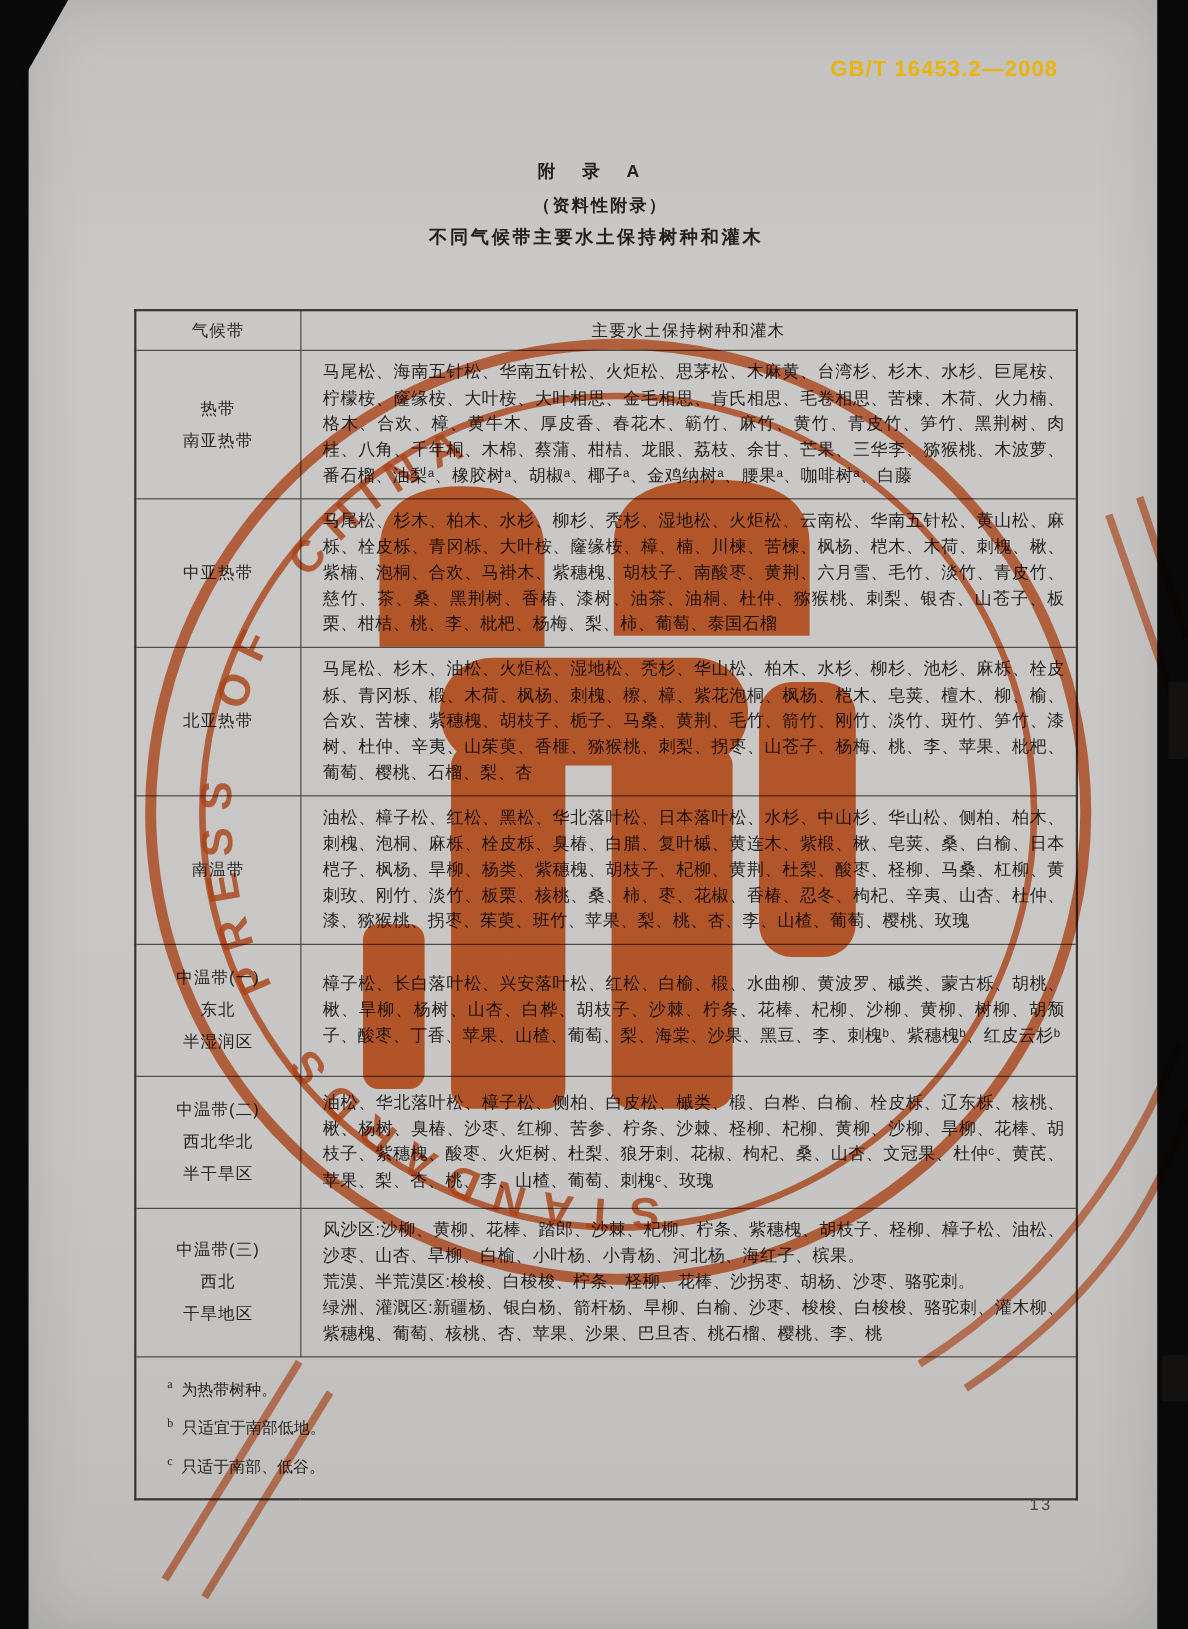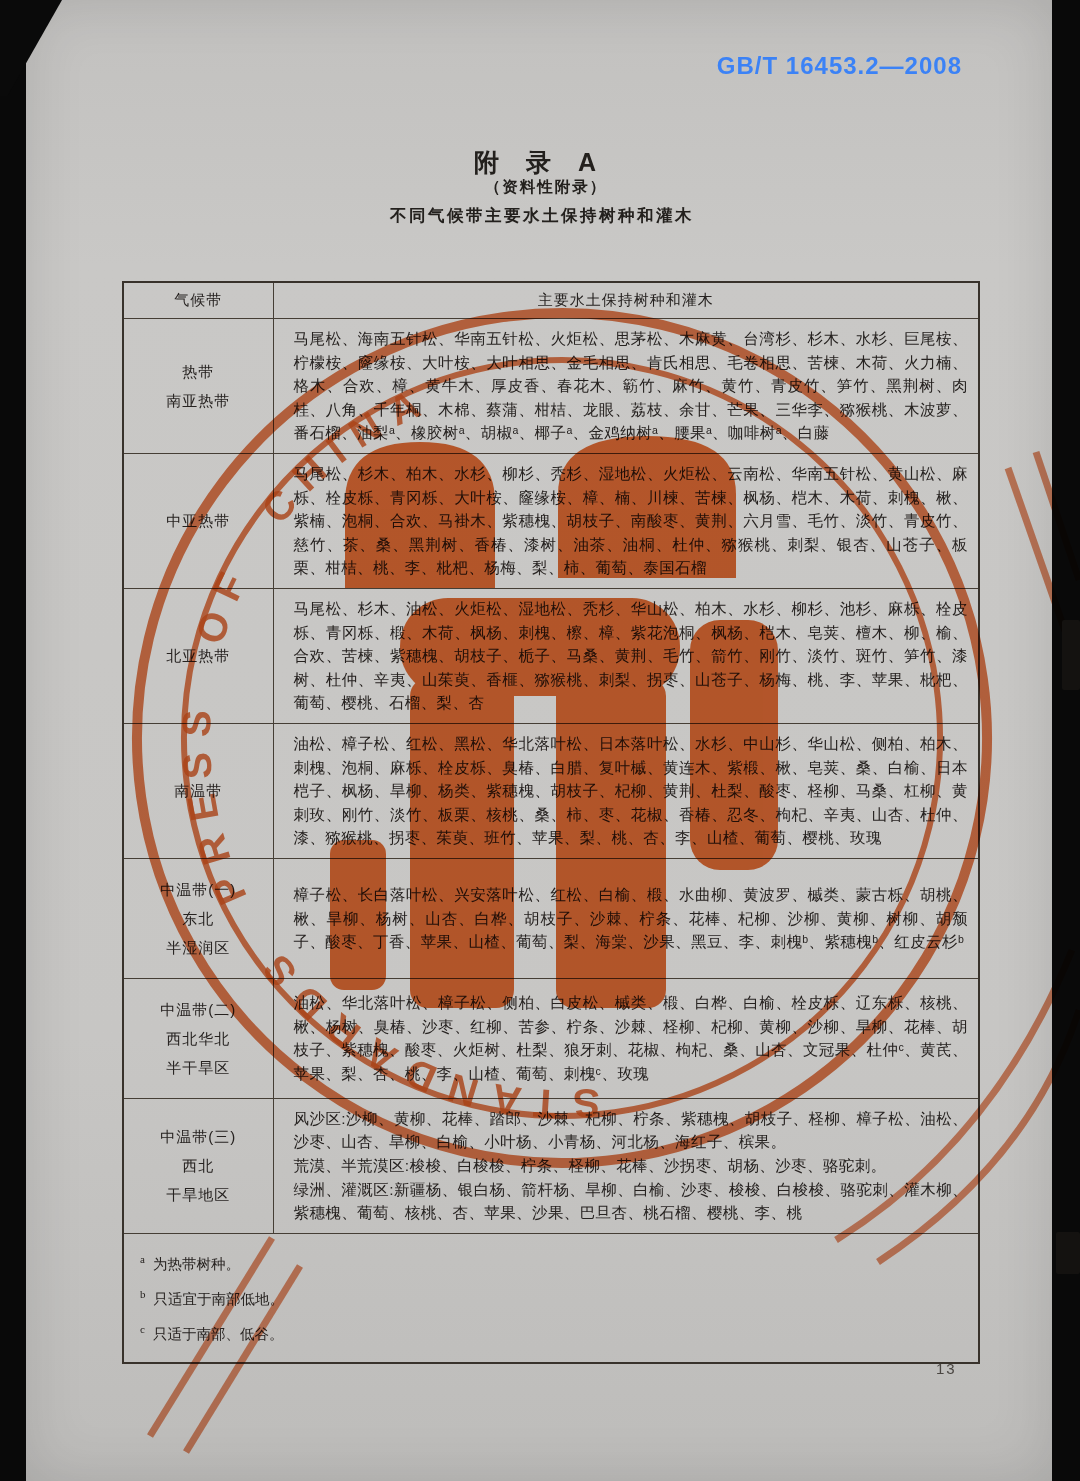--- a/index.html
+++ b/index.html
@@ -2,40 +2,40 @@
 <html><head>
 <meta charset="utf-8">
 <style>
   html,body{margin:0;padding:0;background:#090909;}
   .canvas{position:relative;width:1080px;height:1481px;margin:0 auto;overflow:hidden;
           font-family:"Liberation Sans", sans-serif;background:#090909;}
   .page{position:absolute;left:26px;top:0;width:1026px;height:1481px;
         background:linear-gradient(180deg,#c2c1bf 0%,#c9c8c6 18%,#c7c6c4 70%,#bdbcba 100%);
         box-shadow:inset 0 0 60px rgba(0,0,0,.12);}
   .layer{position:absolute;left:0;top:0;width:1080px;height:1481px;}
-  .std-code{position:absolute;top:52px;right:118px;font-size:24px;font-weight:bold;
-            letter-spacing:1px;color:#3b82f6;}
-  .t1{position:absolute;top:146px;left:0;right:0;text-align:center;font-size:25px;
+  .std-code{position:absolute;top:52px;right:118px;font-size:20px;font-weight:bold;
+            letter-spacing:1px;color:#eab308;}
+  .t1{position:absolute;top:146px;left:0;right:0;text-align:center;font-size:16px;
       font-weight:bold;letter-spacing:10px;color:#23201d;}
   .t2{position:absolute;top:177px;left:12px;right:0;text-align:center;font-size:15.5px;
       font-weight:bold;letter-spacing:2px;color:#23201d;}
   .t3{position:absolute;top:205px;left:4px;right:0;text-align:center;font-size:16.5px;
       font-weight:bold;letter-spacing:2.5px;color:#23201d;}
   .caption{position:absolute;top:252px;left:0;right:0;text-align:center;font-size:15.5px;
       font-weight:bold;letter-spacing:1.5px;color:#23201d;}
   table.main{position:absolute;left:122px;top:281px;width:858px;border-collapse:collapse;
       table-layout:fixed;border:2px solid #38322b;color:#262220;}
   table.main td,table.main th{border:1px solid #453e35;vertical-align:middle;}
   col.c1{width:150px;}
   th.hdr{font-size:15px;font-weight:normal;letter-spacing:1px;padding:8px 6px;color:#262220;}
   td.zone{text-align:center;font-size:15px;letter-spacing:1px;line-height:29px;padding:16px 2px;}
   td.species{font-size:15.5px;line-height:23.6px;text-align:justify;
              padding:8px 10px 8px 20px;letter-spacing:0.4px;}
   td.species .para{margin:0;}
-  td.footnotes{padding:10px 14px 14px 16px;font-size:14.5px;line-height:30px;}
+  td.footnotes{padding:10px 14px 14px 28px;font-size:14.5px;line-height:30px;}
   .fn sup{font-size:11px;margin-right:8px;font-family:"Liberation Serif", serif;}
   .pageno{position:absolute;left:936px;top:1360px;font-size:15px;color:#4a4642;letter-spacing:2px;}
   .corner-wedge{position:absolute;left:0;top:0;width:62px;height:96px;background:#0a0a0a;
       clip-path:polygon(0 0,100% 0,12% 100%,0 100%);}
   .edge-mark{position:absolute;background:#141210;border-radius:2px;}
   svg.stamp{position:absolute;left:0;top:0;width:1080px;height:1481px;
       mix-blend-mode:multiply;pointer-events:none;}
 </style>
 </head>
 <body>

